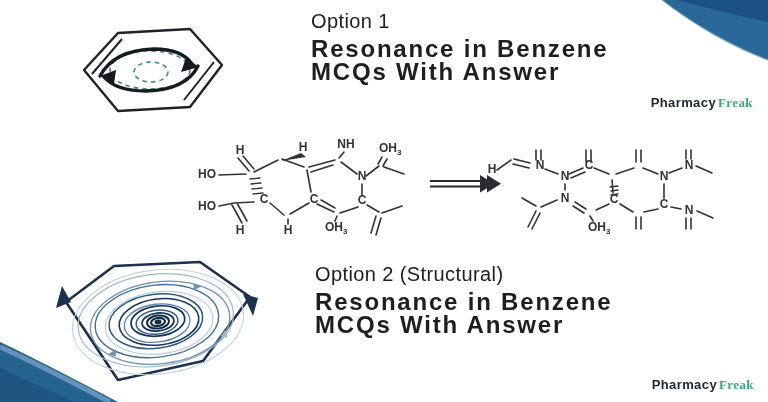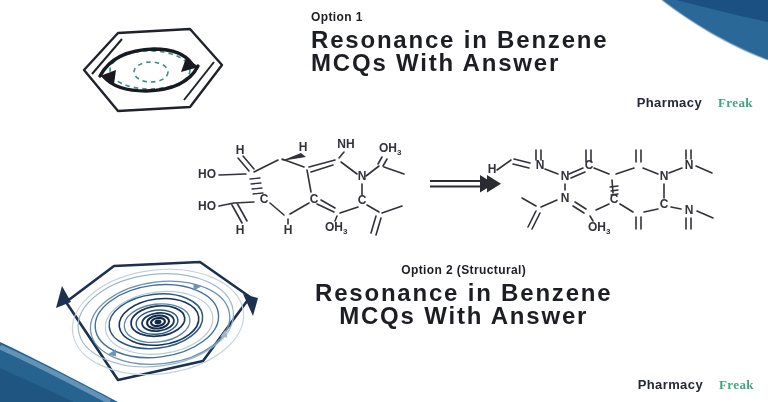--- a/index.html
+++ b/index.html
@@ -1,21 +1,21 @@
 <!DOCTYPE html>
 <html><head>
 <meta charset="utf-8">
 <style>
   html,body{margin:0;padding:0;background:#e8e8e8;}
   #canvas{position:relative;width:768px;height:402px;background:#ffffff;overflow:hidden;
           font-family:"Liberation Sans", sans-serif;}
   .abs{position:absolute;}
-  .option-label{font-size:12px;font-weight:700;letter-spacing:.4px;color:#1d1e24;margin-bottom:4px;}
+  .option-label{font-size:20px;font-weight:400;letter-spacing:.4px;color:#1d1e24;margin-bottom:4px;}
   .big-title{font-size:24px;font-weight:700;letter-spacing:1.8px;line-height:23px;color:#1d1e24;}
-  .brand{display:flex;gap:16px;font-size:13px;font-weight:700;letter-spacing:.4px;}
+  .brand{display:flex;gap:2px;font-size:13px;font-weight:700;letter-spacing:.4px;}
   .brand .p1{color:#23273a;}
   .brand .p2{color:#3fa57d;font-family:Liberation Serif, serif;}
   svg text{font-family:"Liberation Sans", sans-serif;font-size:12px;font-weight:700;fill:#32323a;}
   svg .bond{stroke:#32323a;stroke-width:1.6;fill:none;stroke-linecap:round;}
   svg .thin{stroke-width:1.3;}
   .hexline{stroke:#20222b;stroke-width:2.4;fill:none;stroke-linejoin:round;}
   .dashedring{stroke:#3b8f85;stroke-width:1.6;fill:none;stroke-dasharray:4.5 4;}
   .curvearrow{stroke:#181a22;stroke-width:3.4;fill:none;stroke-linecap:round;}
   .swirlhex{stroke:#1c3050;stroke-width:2.6;fill:none;stroke-linejoin:round;}
 </style>
@@ -163,21 +163,21 @@
       <ellipse cx="108" cy="70" rx="16" ry="9" stroke="#16355c" stroke-width="1.8"></ellipse>
       <ellipse cx="108" cy="70" rx="11" ry="6.5" stroke="#0f2947" stroke-width="2"></ellipse>
       <ellipse cx="108" cy="70" rx="7" ry="4" stroke="#0f2947" stroke-width="2.2"></ellipse>
       <ellipse cx="108" cy="70" rx="3.5" ry="2.5" fill="#0f2947" stroke="none"></ellipse>
       <polygon points="148,36 156,40 147,43" fill="#6f94b4" stroke="none"></polygon>
       <polygon points="62,99 54,96 63,92" fill="#6f94b4" stroke="none"></polygon>
       <polygon points="168,92 174,86 175,94" fill="#9db8cc" stroke="none"></polygon>
     </g>
   </svg>
 
-  <div class="abs" style="left:315px;top:263px;text-align:center;">
+  <div class="abs" style="left:315px;top:263px;">
     <div class="option-label">Option 2 (Structural)</div>
     <div class="big-title">Resonance in Benzene</div>
     <div class="big-title">MCQs With Answer</div>
   </div>
 
   <div class="abs brand" style="right:14px;top:377px;">
     <span class="p1">Pharmacy</span>
     <span class="p2">Freak</span>
   </div>
 

